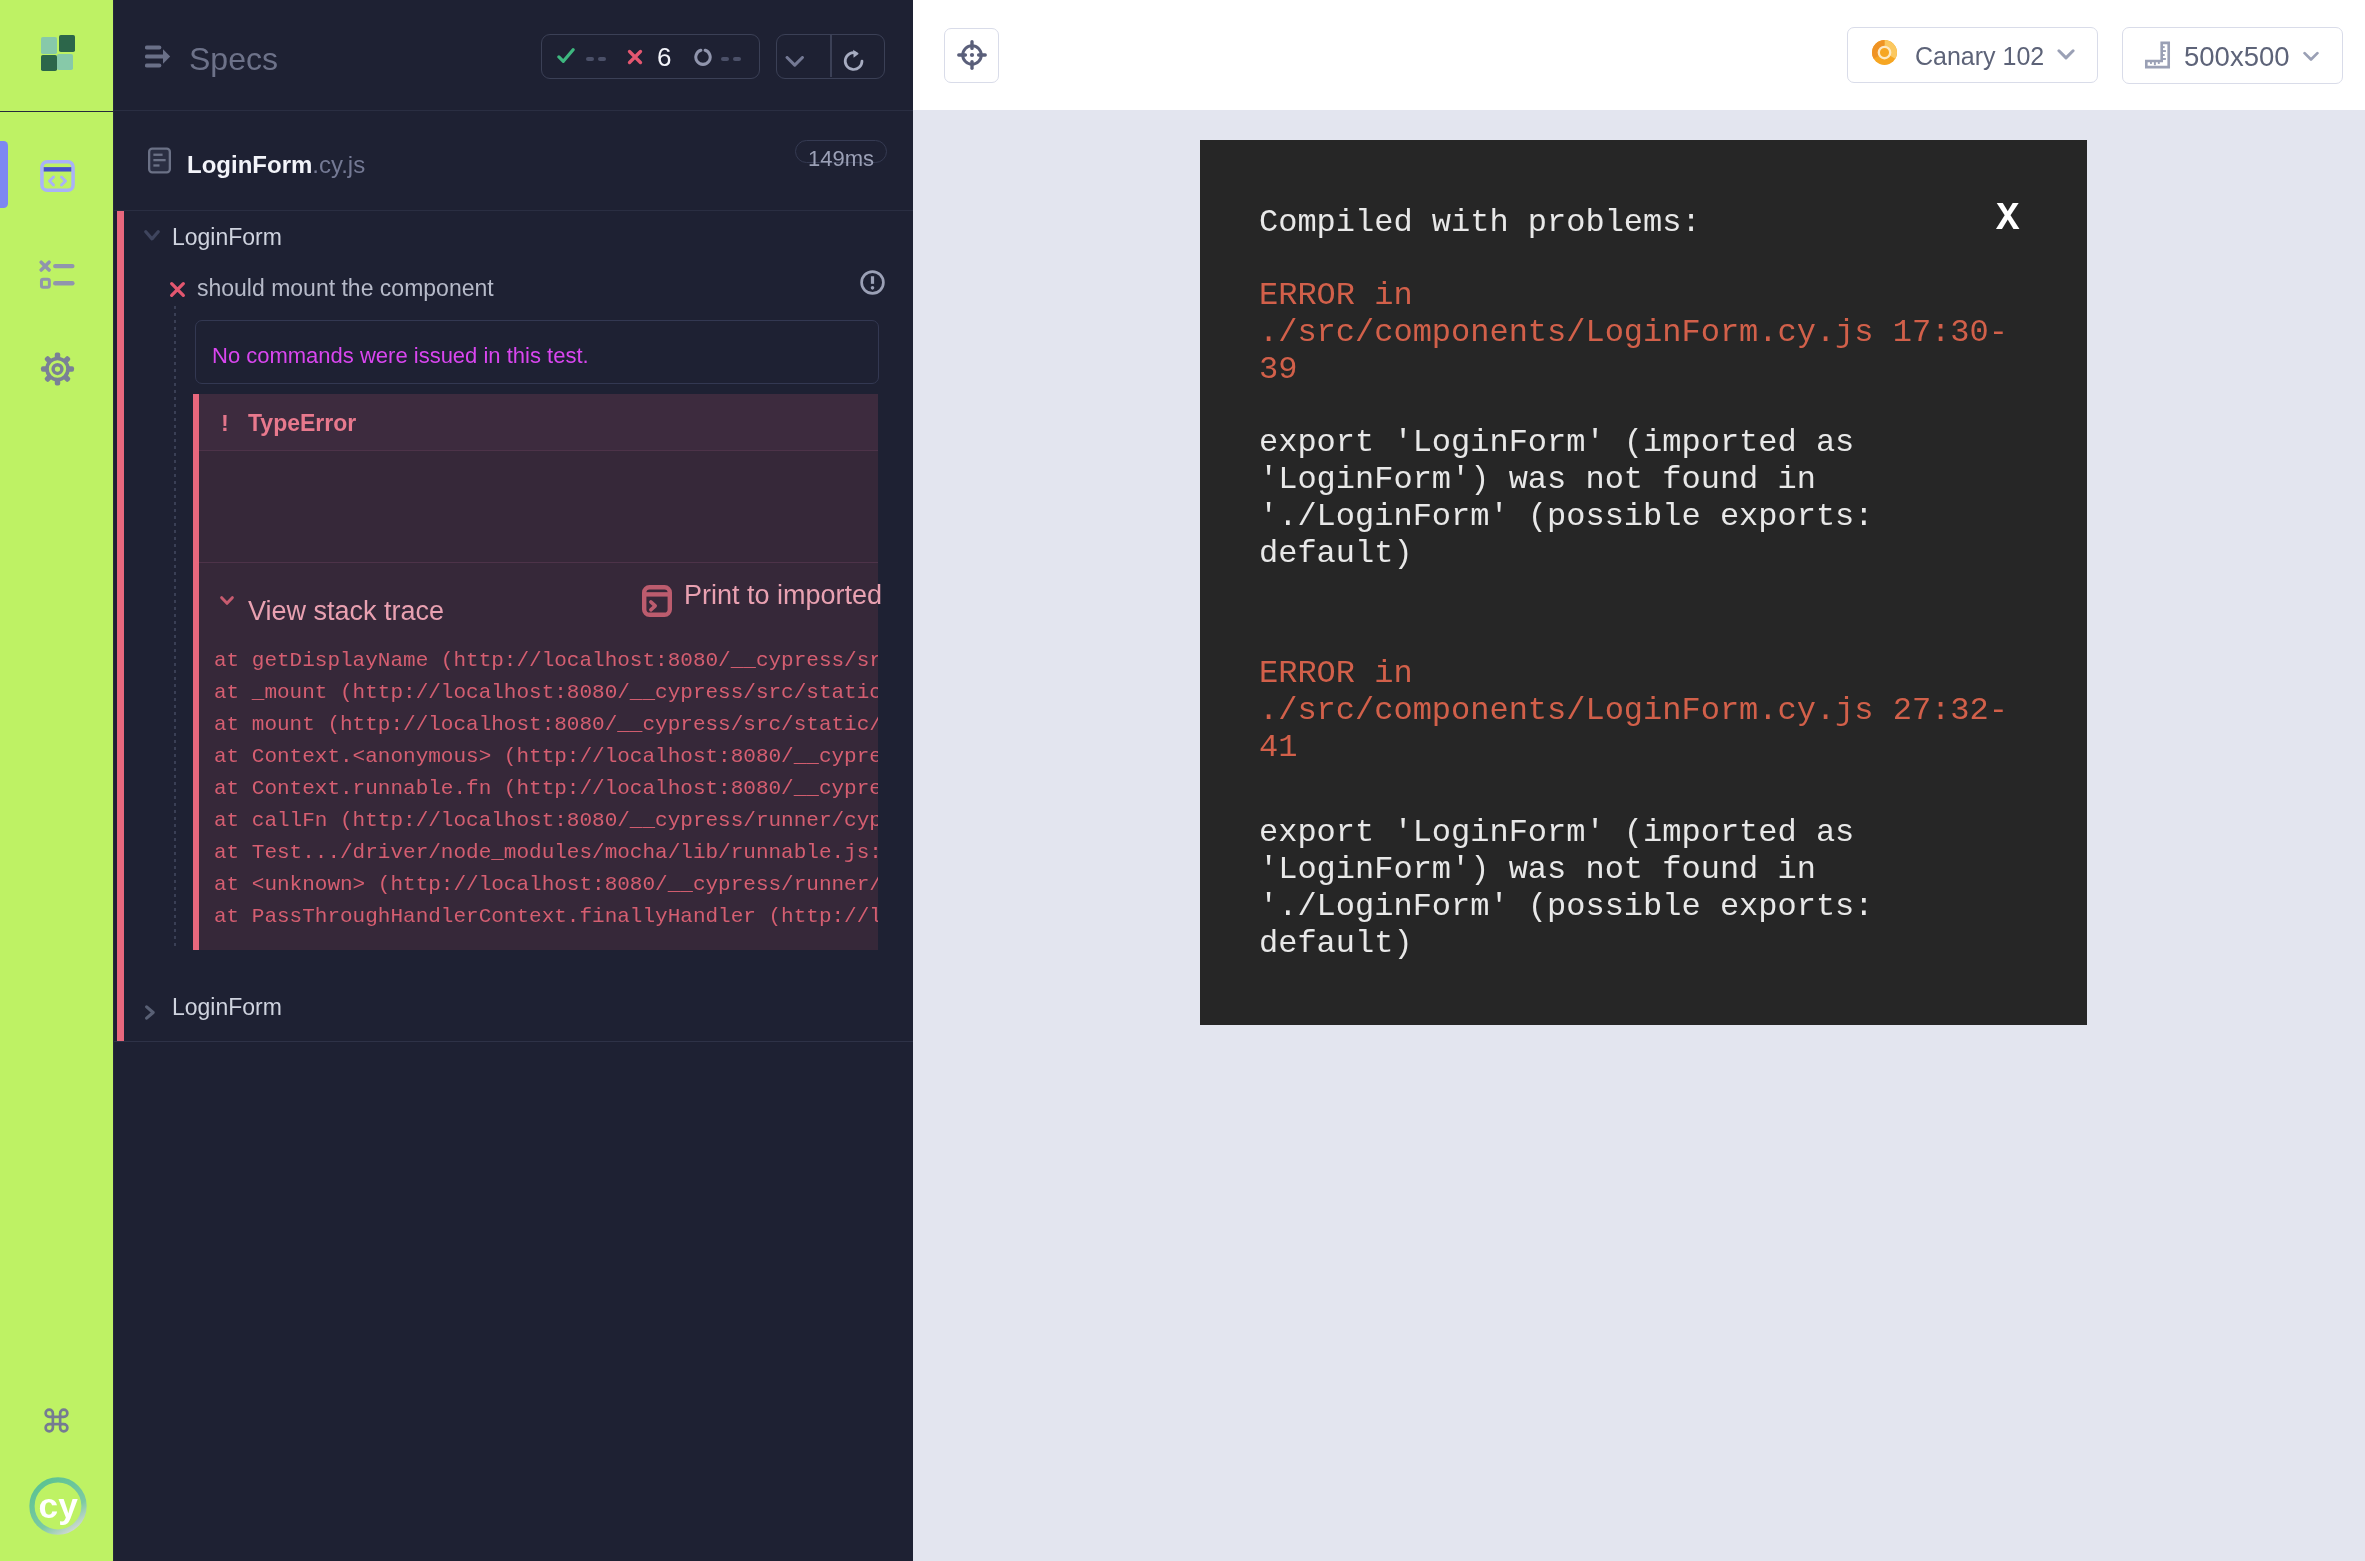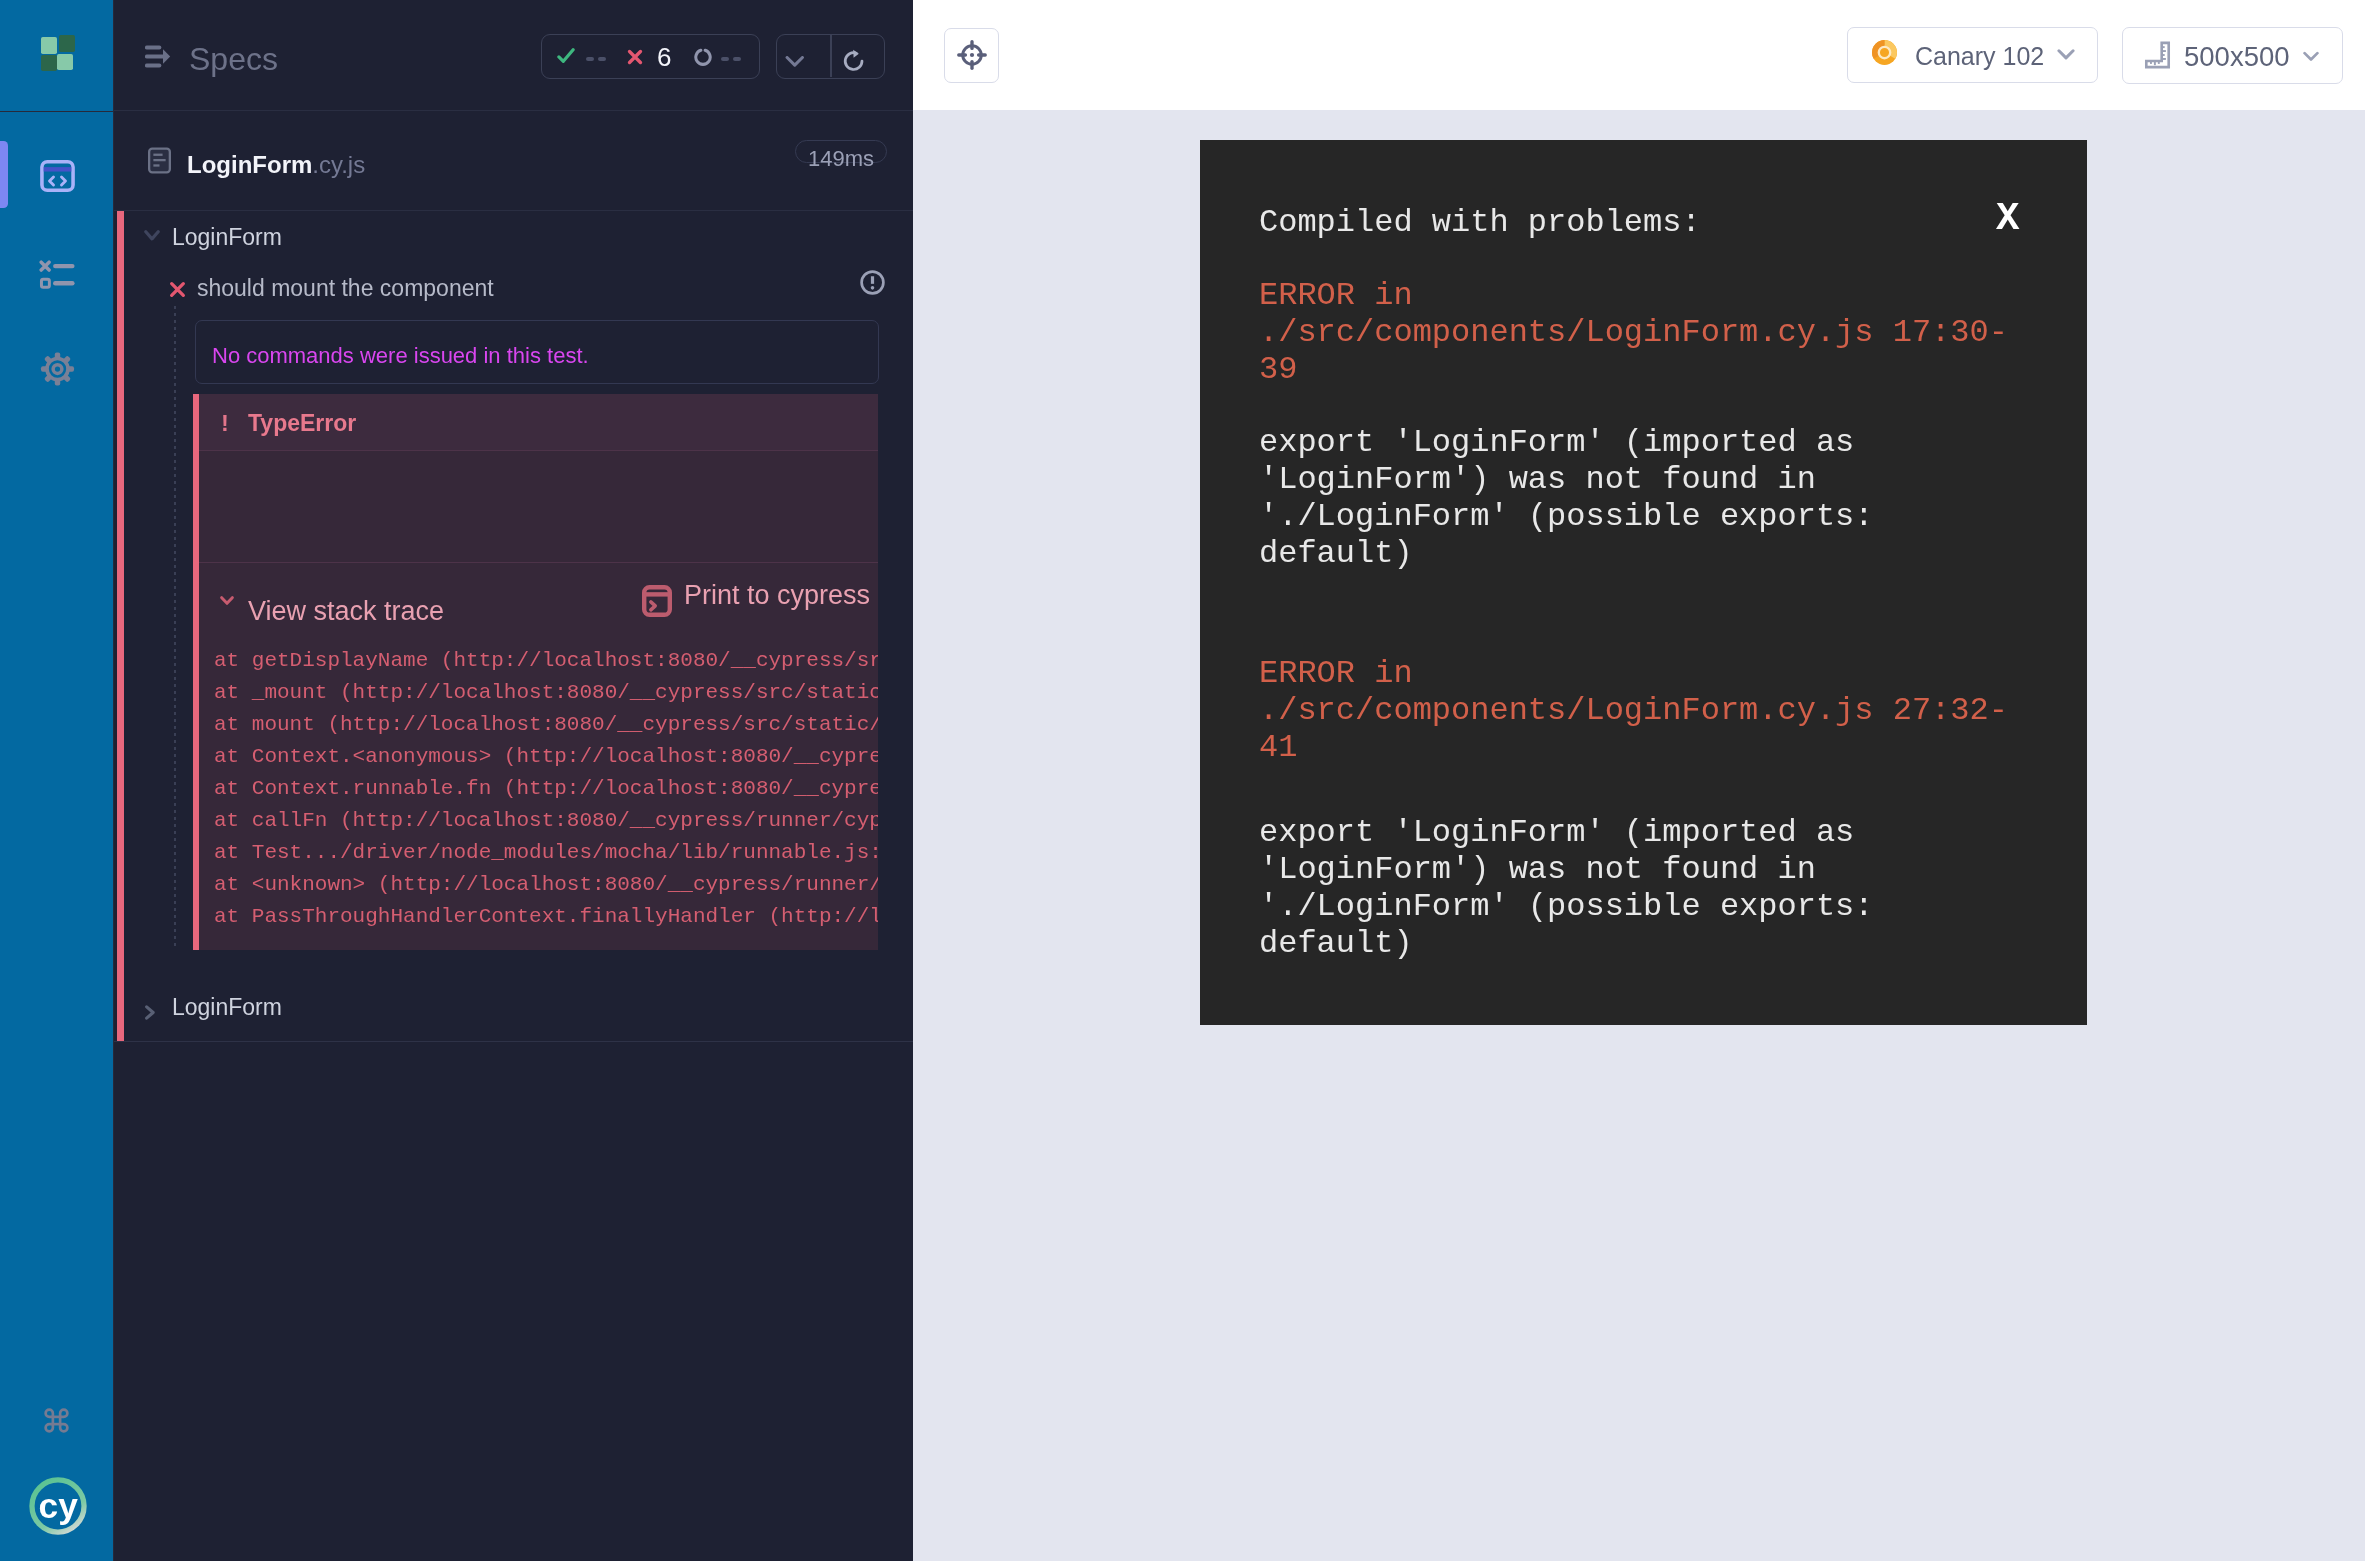--- a/index.html
+++ b/index.html
@@ -4,21 +4,21 @@
 <style>
   * { box-sizing: border-box; margin:0; padding:0; }
   html,body { width:2366px; height:1562px; overflow:hidden; }
   body { position:relative; background:#e3e5ef; font-family:"Liberation Sans", sans-serif; }
   .abs { position:absolute; }
   svg { display:block; }
 </style>
 </head>
 <body>
 
-<div class="abs" id="nav" style="left:0;top:0;width:114px;height:1562px;background:#0369a1;border-right:0.9px solid #262a3b;">
+<div class="abs" id="nav" style="left:0;top:0;width:114px;height:1562px;background:#bef264;border-right:0.9px solid #262a3b;">
 
   <div class="abs" style="left:41px;top:37px;width:16px;height:17px;background:#87c9a9;border-radius:1.8px;"></div>
   <div class="abs" style="left:59px;top:35px;width:16px;height:17px;background:#2c664a;border-radius:1.8px;"></div>
   <div class="abs" style="left:41px;top:55px;width:16px;height:16px;background:#2c664a;border-radius:1.8px;"></div>
   <div class="abs" style="left:57px;top:54px;width:16px;height:16px;background:#87c9a9;border-radius:1.8px;"></div>
 
   <div class="abs" style="left:0;top:111px;width:113px;height:0.9px;background:#262a3b;"></div>
 
   <div class="abs" style="left:0;top:141px;width:8px;height:67px;background:#7d87f2;border-radius:0 4.4px 4.4px 0;"></div>
 
@@ -150,21 +150,21 @@
   <div class="abs" style="left:85px;top:562px;width:679px;height:0.9px;background:#4d3349;"></div>
   <svg class="abs" style="left:106px;top:596px;" width="14" height="9.8" viewBox="0 0 17 12">
     <path d="M2 2 L8.5 9 L15 2" fill="none" stroke="#c75b6f" stroke-width="3.6" stroke-linecap="round" stroke-linejoin="round"></path>
   </svg>
   <div class="abs" style="left:134px;top:580px;font-size:27px;color:#e9a1b1;margin-top:16px;">View stack trace</div>
   <svg class="abs" style="left:528px;top:585px;" width="30" height="32" viewBox="0 0 34 36">
     <rect x="2.5" y="2.5" width="29" height="31" rx="6" fill="none" stroke="#bc5c6e" stroke-width="5"></rect>
     <rect x="4" y="8" width="26" height="5" fill="#bc5c6e"></rect>
     <path d="M10 19 L15 23.5 L10 28" fill="none" stroke="#bc5c6e" stroke-width="4" stroke-linecap="round" stroke-linejoin="round"></path>
   </svg>
-  <div class="abs" style="left:570px;top:580px;font-size:27px;color:#e9a1b1;">Print to cypress</div>
+  <div class="abs" style="left:570px;top:580px;font-size:27px;color:#e9a1b1;">Print to imported</div>
   <div class="abs" style="left:100px;top:645px;width:664px;height:298px;overflow:hidden;font-family:'Liberation Mono',monospace;font-size:21px;color:#d55e71;line-height:32px;white-space:pre;">at getDisplayName (http://localhost:8080/__cypress/src/su
 at _mount (http://localhost:8080/__cypress/src/static/run
 at mount (http://localhost:8080/__cypress/src/static/runn
 at Context.&lt;anonymous&gt; (http://localhost:8080/__cypress/r
 at Context.runnable.fn (http://localhost:8080/__cypress/r
 at callFn (http://localhost:8080/__cypress/runner/cypress
 at Test.../driver/node_modules/mocha/lib/runnable.js:416:
 at &lt;unknown&gt; (http://localhost:8080/__cypress/runner/cypr
 at PassThroughHandlerContext.finallyHandler (http://local</div>
 

